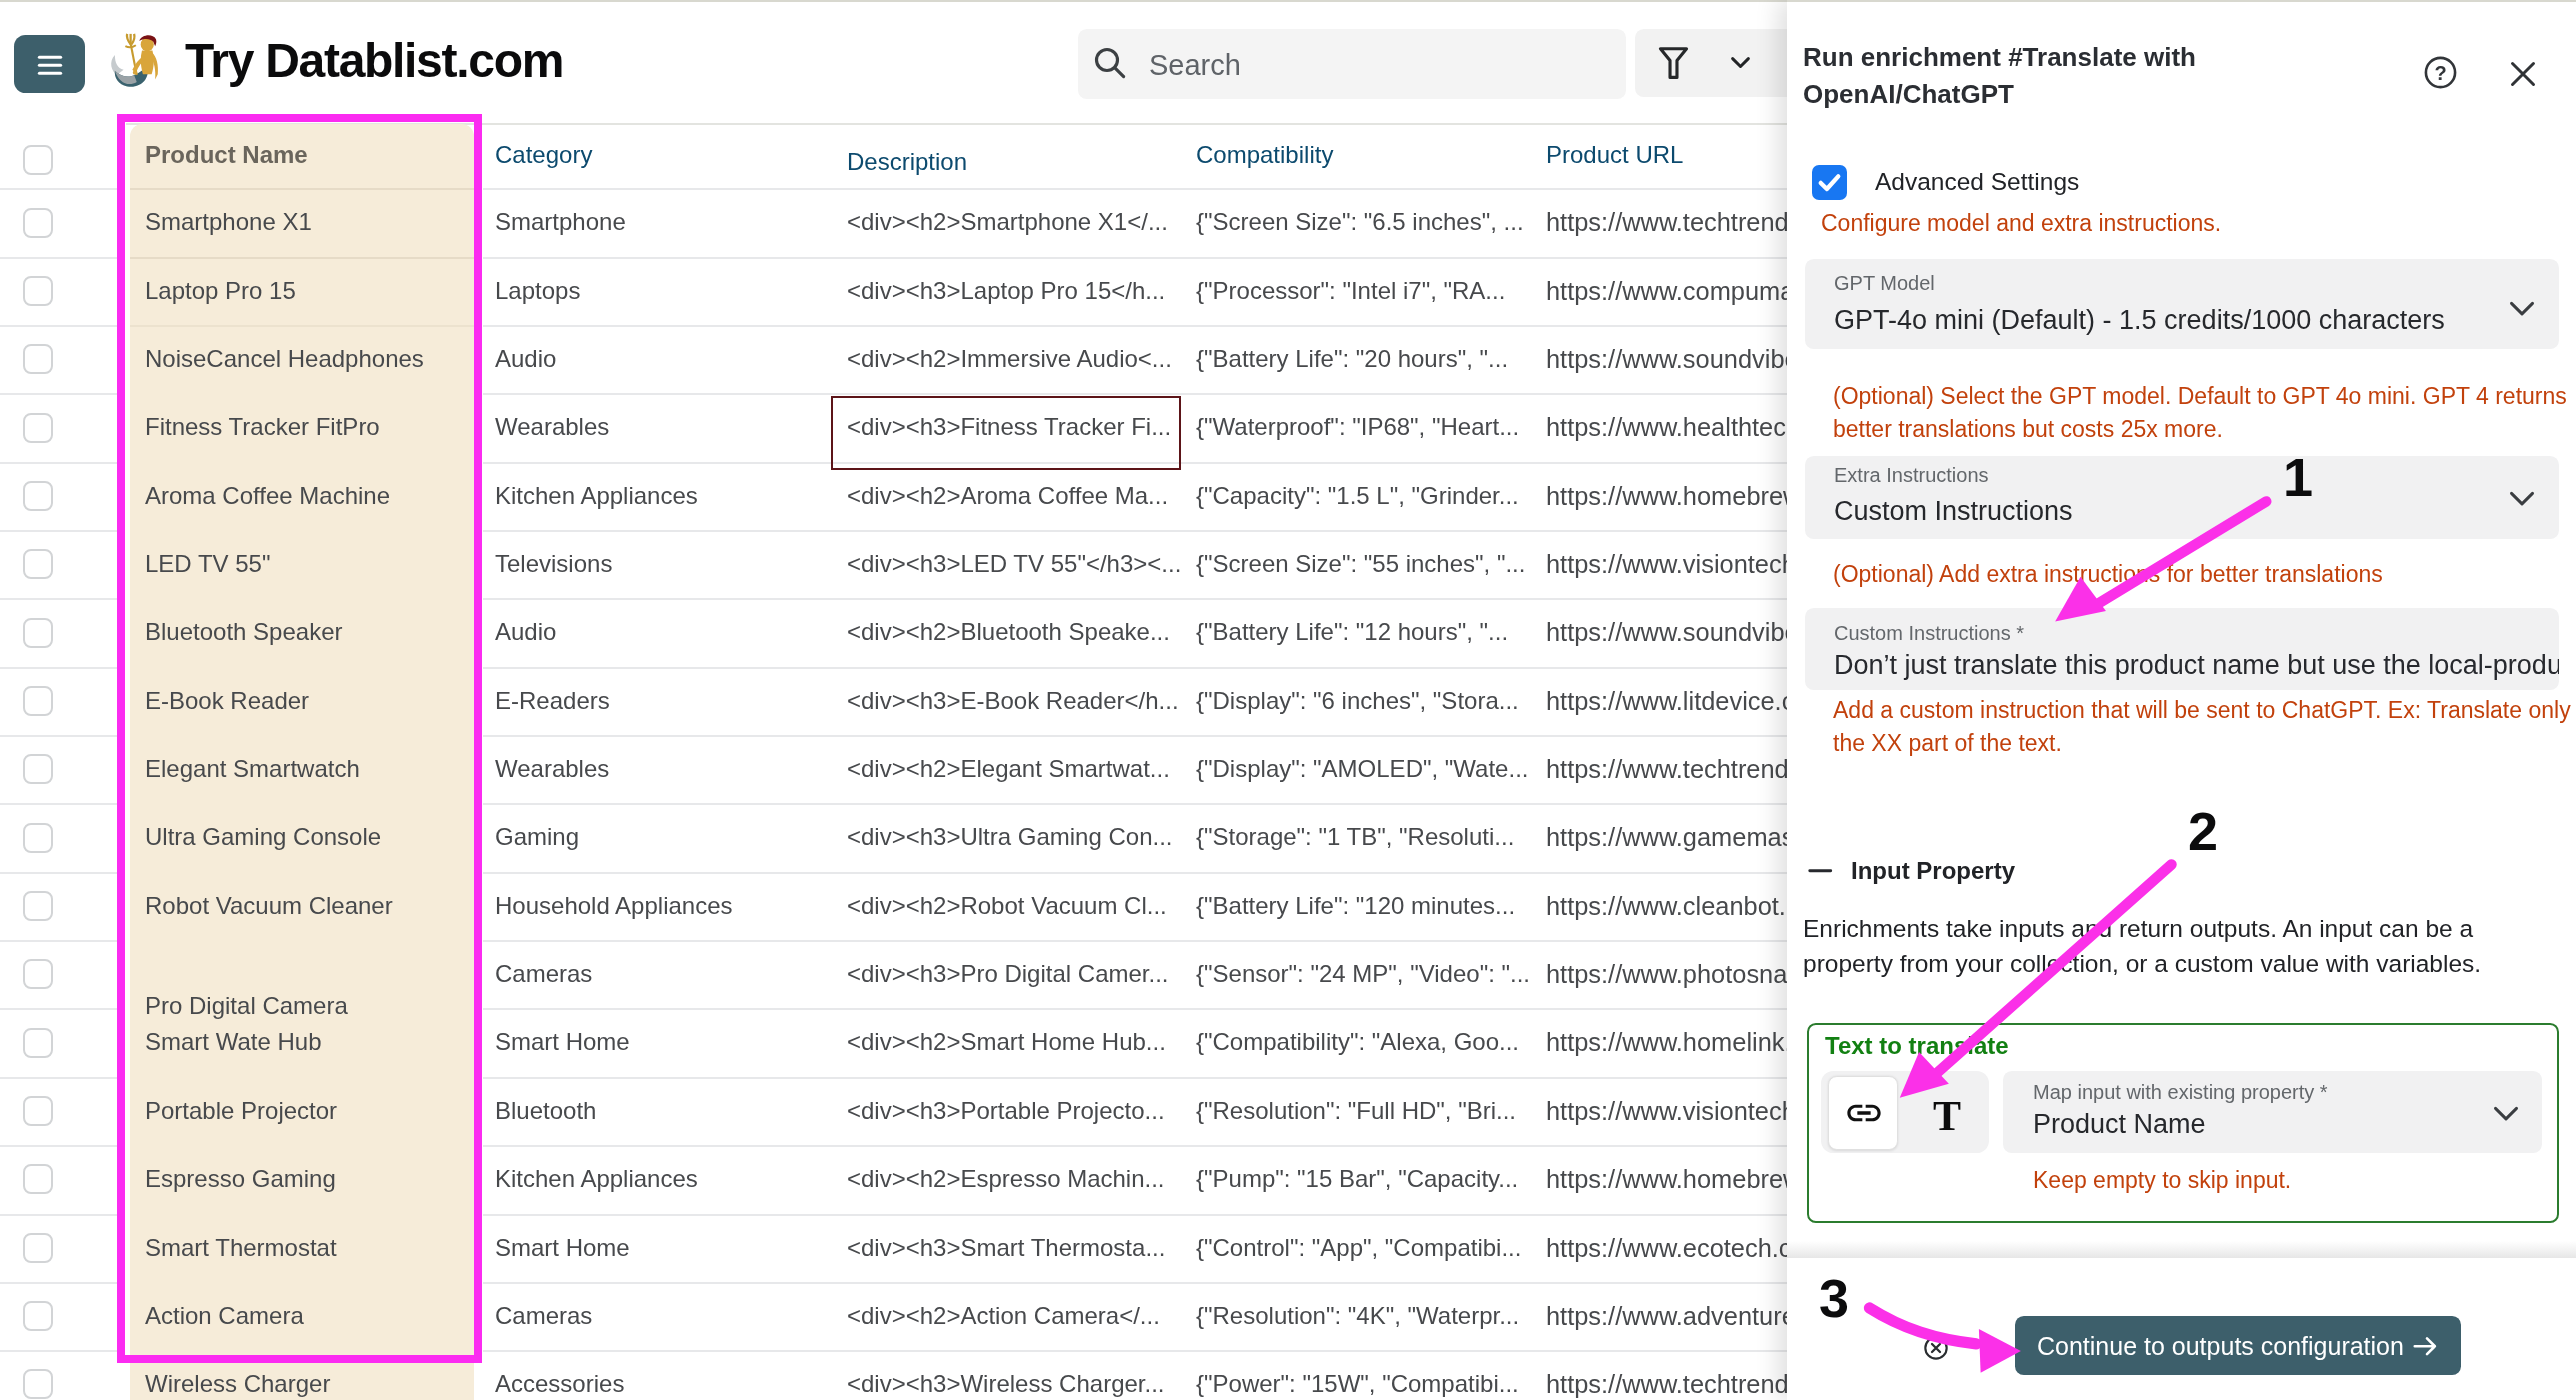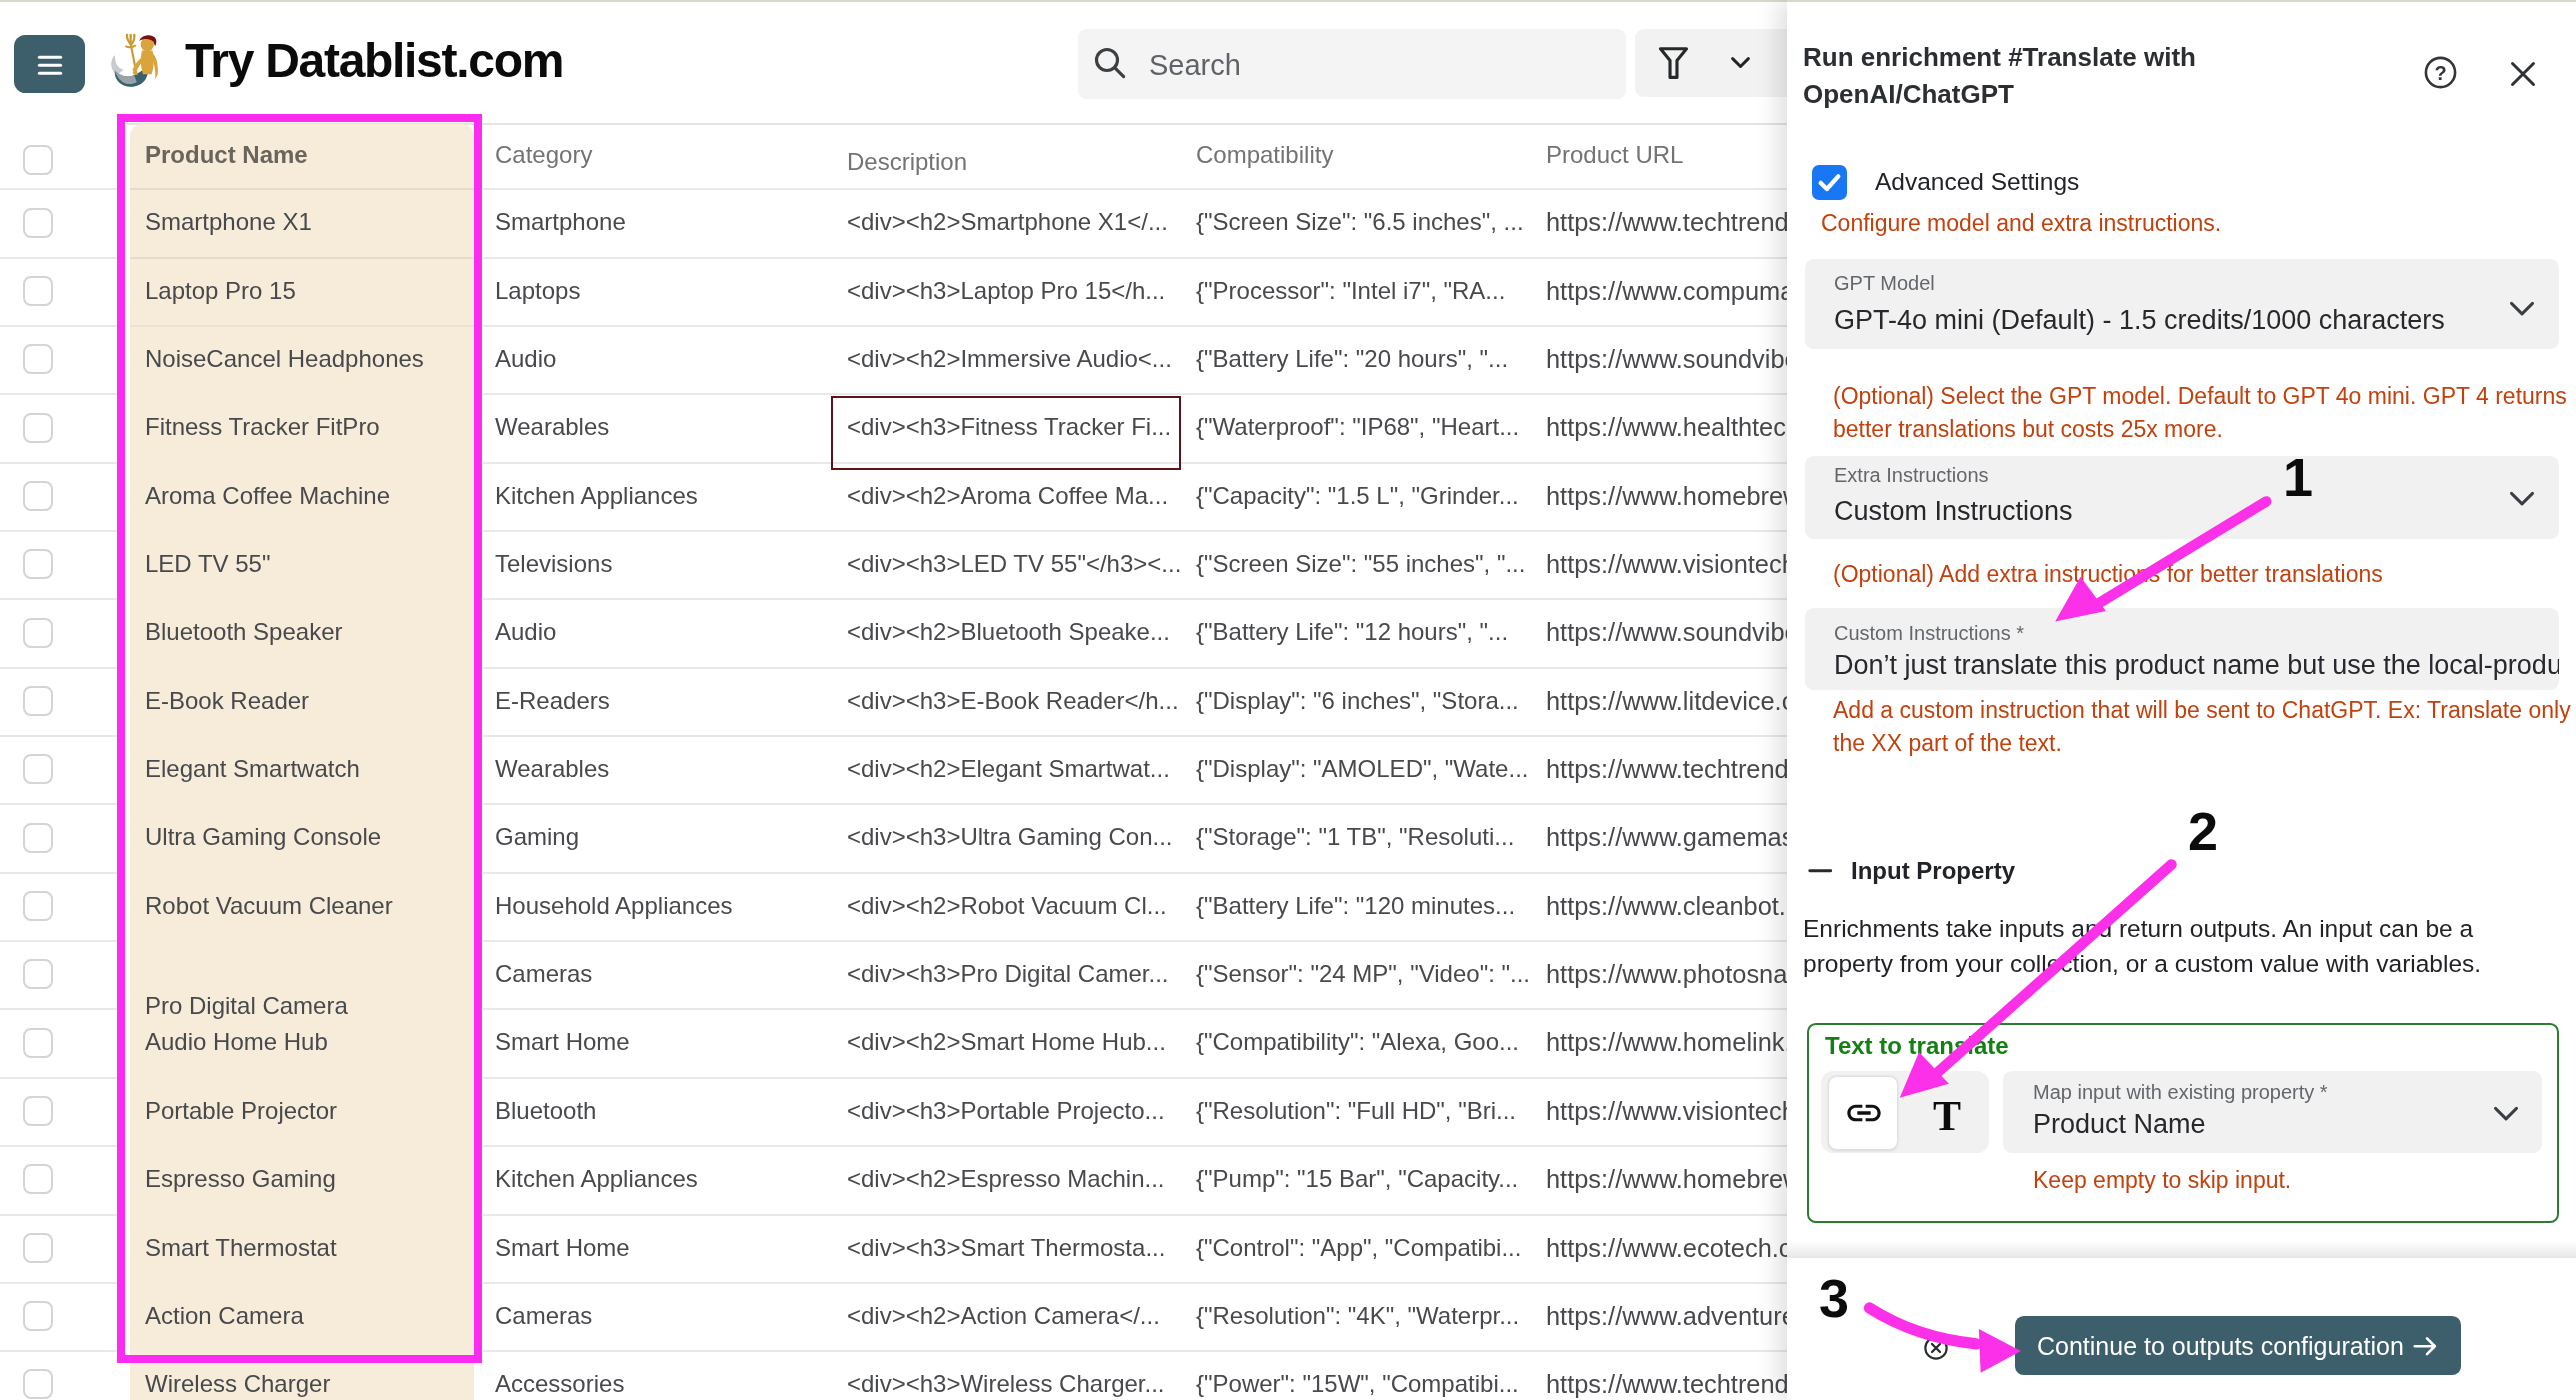--- a/index.html
+++ b/index.html
@@ -1,18 +1,18 @@
 <!DOCTYPE html>
 <html style="font-size:14px"><head><meta charset="utf-8">
 <style>
 html,body{margin:0;padding:0}
 body{width:2576px;height:1400px;position:relative;background:#fff;overflow:hidden;font-family:"Liberation Sans",sans-serif;-webkit-font-smoothing:antialiased}
 .abs{position:absolute}
 .cell{position:absolute;height:68px;display:flex;align-items:center;font-size:24px;color:#47494c;white-space:nowrap}
-.hdr{position:absolute;height:68px;display:flex;align-items:center;font-size:24px;color:#737373;white-space:nowrap}
+.hdr{position:absolute;height:68px;display:flex;align-items:center;font-size:24px;color:#0c4a6e;white-space:nowrap}
 .cb{position:absolute;left:23px;width:30px;height:30px;border:2.2px solid #d2d4d6;border-radius:8px;background:#fff;box-sizing:border-box}
 .sep{position:absolute;left:0;height:1.8px;background:#e7e8ea}
 .sellabel{position:absolute;font-size:20px;color:#63676b;white-space:nowrap}
 .selval{position:absolute;font-size:27px;color:#26282c;white-space:nowrap}
 .helper{position:absolute;font-size:23px;color:#c2410c;white-space:nowrap}
 </style></head><body>
 
 <div class="abs" style="left:0;top:0;width:2576px;height:1.8px;background:#d8d8cf"></div>
 <div class="abs" style="left:14px;top:35px;width:71px;height:58px;background:#3d5f6b;border-radius:11.4px"></div>
 <svg class="abs" style="left:37px;top:53px" width="26" height="24.5" viewBox="0 0 30 28">
@@ -153,21 +153,21 @@
 <div class="sep" style="left:483px;top:940px;width:1305px"></div>
 <div class="cb" style="top:959px"></div>
 <div class="cell" style="left:145px;top:972px">Pro Digital Camera</div>
 <div class="cell" style="left:495px;top:940px">Cameras</div>
 <div class="cell" style="left:847px;top:940px">&lt;div&gt;&lt;h3&gt;Pro Digital Camer...</div>
 <div class="cell" style="left:1196px;top:940px">{"Sensor": "24 MP", "Video": "...</div>
 <div class="cell" style="left:1546px;top:940px;font-size:25.4px">https://www.photosnap.com/pro-camera</div>
 <div class="sep" style="top:1008px;width:117px"></div>
 <div class="sep" style="left:483px;top:1008px;width:1305px"></div>
 <div class="cb" style="top:1028px"></div>
-<div class="cell" style="left:145px;top:1008px">Audio Home Hub</div>
+<div class="cell" style="left:145px;top:1008px">Smart Wate Hub</div>
 <div class="cell" style="left:495px;top:1008px">Smart Home</div>
 <div class="cell" style="left:847px;top:1008px">&lt;div&gt;&lt;h2&gt;Smart Home Hub...</div>
 <div class="cell" style="left:1196px;top:1008px">{"Compatibility": "Alexa, Goo...</div>
 <div class="cell" style="left:1546px;top:1008px;font-size:25.4px">https://www.homelink.com/smart-hub</div>
 <div class="sep" style="top:1077px;width:117px"></div>
 <div class="sep" style="left:483px;top:1077px;width:1305px"></div>
 <div class="cb" style="top:1096px"></div>
 <div class="cell" style="left:145px;top:1077px">Portable Projector</div>
 <div class="cell" style="left:495px;top:1077px">Bluetooth</div>
 <div class="cell" style="left:847px;top:1077px">&lt;div&gt;&lt;h3&gt;Portable Projecto...</div>

